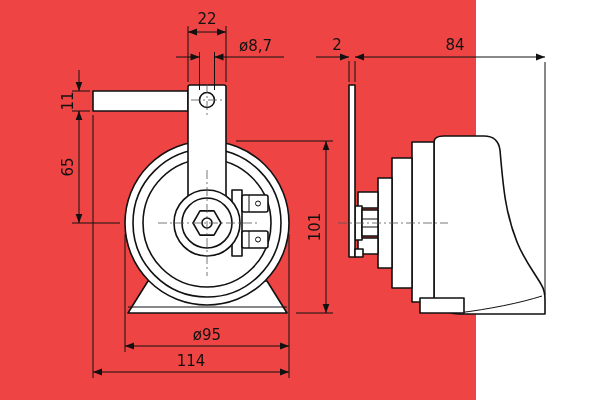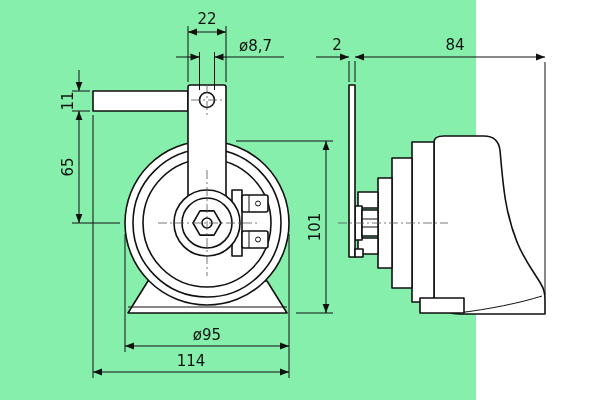--- a/index.html
+++ b/index.html
@@ -1,16 +1,16 @@
 <!DOCTYPE html>
 <html><head>
 <meta charset="utf-8">
 <style>
   html,body{margin:0;padding:0;background:#fff;}
-  .stage{width:476px;height:400px;background:#86efac;position:relative;font-family:"DejaVu Sans",sans-serif;}
+  .stage{width:476px;height:400px;background:#ef4444;position:relative;font-family:"DejaVu Sans",sans-serif;}
   .part{fill:#fff;stroke:#111;stroke-width:1.6;stroke-linejoin:round;}
   .thin{fill:none;stroke:#111;stroke-width:1;}
   .dim{fill:none;stroke:#111;stroke-width:1;}
   .cl{fill:none;stroke:#555;stroke-width:0.8;stroke-dasharray:9 3 2 3;}
   .dimtext{font-size:15px;fill:#111;font-family:"DejaVu Sans",sans-serif;}
 </style>
 </head>
 <body>
 
 <div class="stage">

